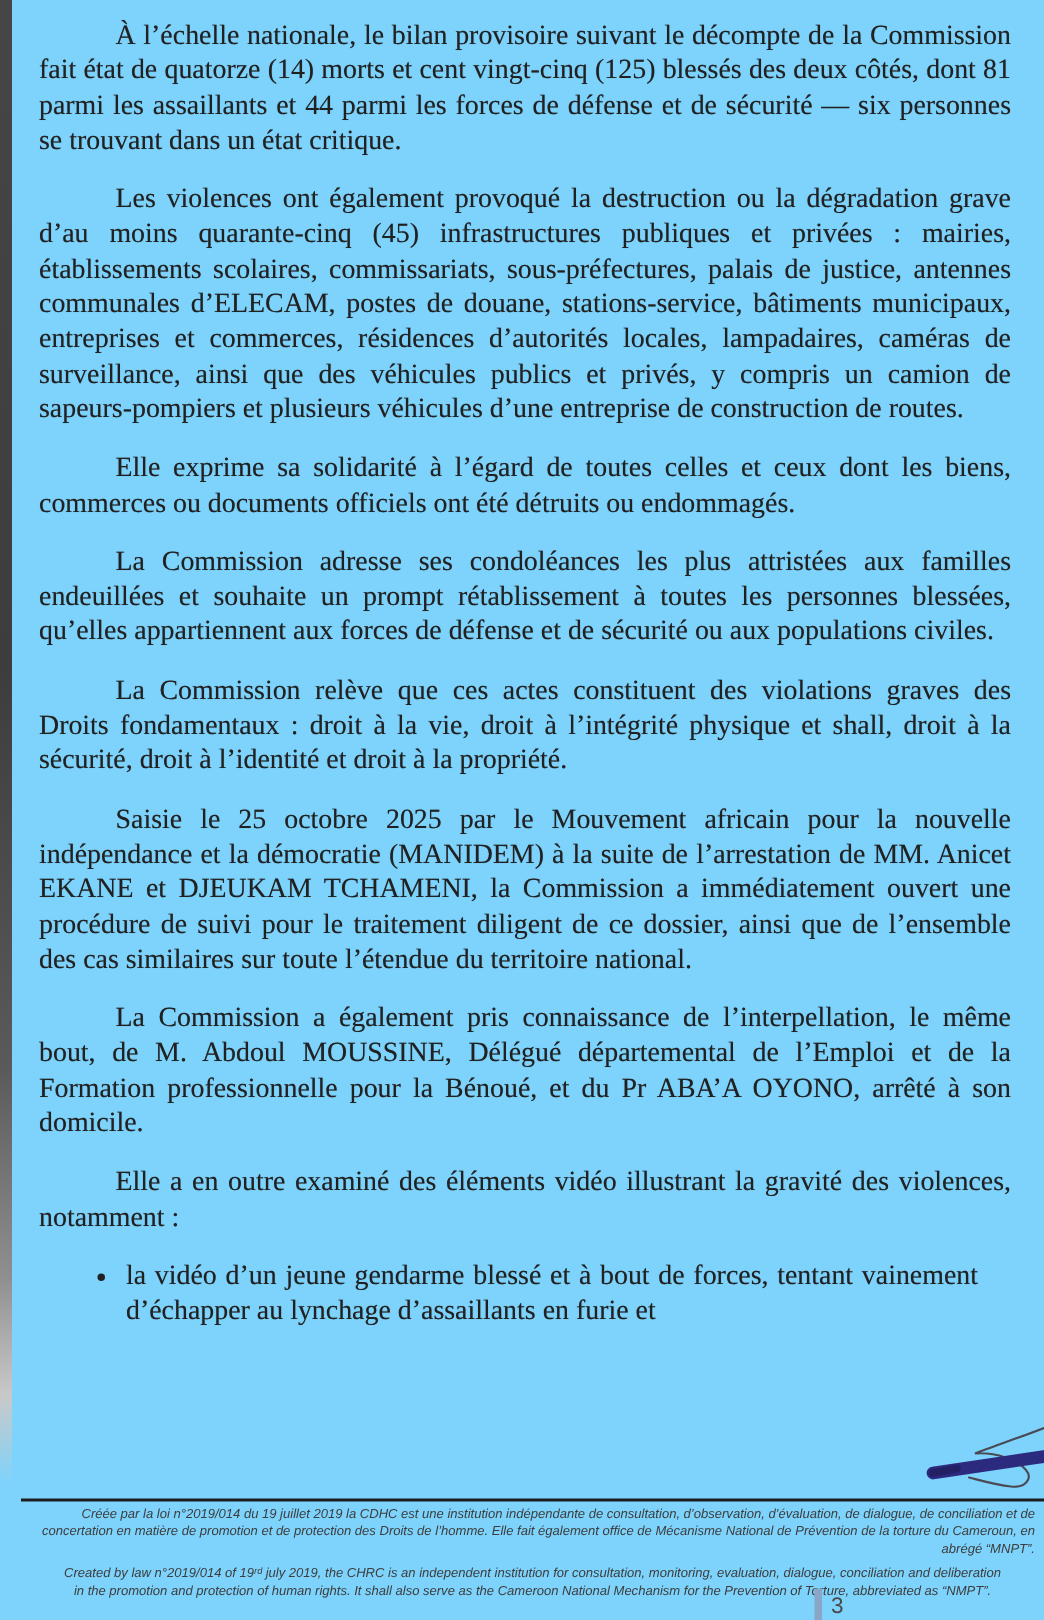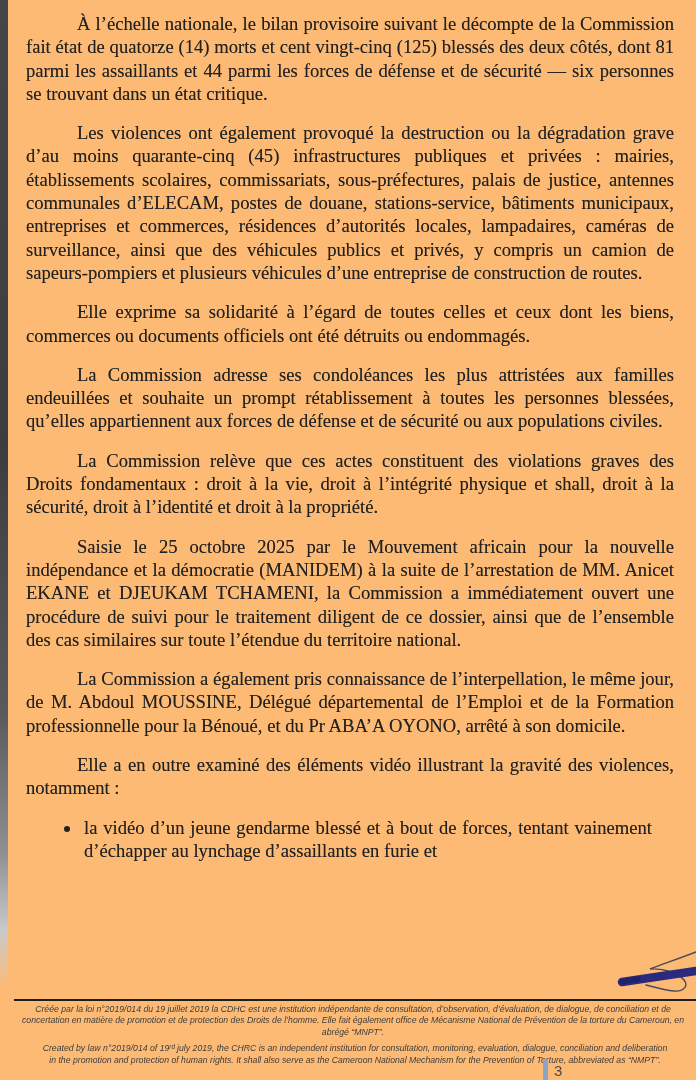--- a/index.html
+++ b/index.html
@@ -9,21 +9,21 @@
     height: 1080px;
     background: #fbfbfa;
     overflow: hidden;
     position: relative;
     font-family: "Liberation Serif", serif;
   }
   .page {
     position: relative;
     width: 696px;
     height: 1080px;
-    background: #fdba74;
+    background: #7dd3fc;
     overflow: hidden;
   }
   
   .scan-edge {
     position: absolute;
     left: 0; top: 0;
     width: 8px; height: 990px;
     background: linear-gradient(to bottom,
       #464646 0%, #3d3d3d 45%, #5a5a5a 72%,
       #8f8f8f 86%, #c9c9c9 94%, rgba(255,255,255,0) 100%);
@@ -61,21 +61,21 @@
     top: 999px;
     border-top: 2px solid #1d1d1d;
     padding-top: 3px;
     font-family: "Liberation Sans", sans-serif;
     font-style: italic;
     font-size: 8.7px;
     line-height: 11.4px;
     color: #3d3d3d;
     text-align: center;
   }
-  .footer .fr { margin: 0 6px 5px 2px; }
+  .footer .fr { margin: 0 6px 5px 2px; text-align: right; }
   .footer .en { margin: 0 26px 0 26px; }
   .page-number {
     position: absolute;
     left: 543px; top: 1059px;
     display: flex;
     align-items: flex-start;
   }
   .page-number .bar {
     width: 5px; height: 24px;
     background: #8aa5c6;
@@ -95,21 +95,21 @@
 
   <div class="scan-edge"></div>
 
   <div class="content">
     <p>À l’échelle nationale, le bilan provisoire suivant le décompte de la Commission fait état de quatorze (14) morts et cent vingt-cinq (125) blessés des deux côtés, dont 81 parmi les assaillants et 44 parmi les forces de défense et de sécurité — six personnes se trouvant dans un état critique.</p>
     <p>Les violences ont également provoqué la destruction ou la dégradation grave d’au moins quarante-cinq (45) infrastructures publiques et privées : mairies, établissements scolaires, commissariats, sous-préfectures, palais de justice, antennes communales d’ELECAM, postes de douane, stations-service, bâtiments municipaux, entreprises et commerces, résidences d’autorités locales, lampadaires, caméras de surveillance, ainsi que des véhicules publics et privés, y compris un camion de sapeurs-pompiers et plusieurs véhicules d’une entreprise de construction de routes.</p>
     <p>Elle exprime sa solidarité à l’égard de toutes celles et ceux dont les biens, commerces ou documents officiels ont été détruits ou endommagés.</p>
     <p>La Commission adresse ses condoléances les plus attristées aux familles endeuillées et souhaite un prompt rétablissement à toutes les personnes blessées, qu’elles appartiennent aux forces de défense et de sécurité ou aux populations civiles.</p>
     <p>La Commission relève que ces actes constituent des violations graves des Droits fondamentaux : droit à la vie, droit à l’intégrité physique et shall, droit à la sécurité, droit à l’identité et droit à la propriété.</p>
     <p>Saisie le 25 octobre 2025 par le Mouvement africain pour la nouvelle indépendance et la démocratie (MANIDEM) à la suite de l’arrestation de MM. Anicet EKANE et DJEUKAM TCHAMENI, la Commission a immédiatement ouvert une procédure de suivi pour le traitement diligent de ce dossier, ainsi que de l’ensemble des cas similaires sur toute l’étendue du territoire national.</p>
-    <p>La Commission a également pris connaissance de l’interpellation, le même jour, de M. Abdoul MOUSSINE, Délégué départemental de l’Emploi et de la Formation professionnelle pour la Bénoué, et du Pr ABA’A OYONO, arrêté à son domicile.</p>
+    <p>La Commission a également pris connaissance de l’interpellation, le même bout, de M. Abdoul MOUSSINE, Délégué départemental de l’Emploi et de la Formation professionnelle pour la Bénoué, et du Pr ABA’A OYONO, arrêté à son domicile.</p>
     <p>Elle a en outre examiné des éléments vidéo illustrant la gravité des violences, notamment :</p>
     <ul>
       <li>la vidéo d’un jeune gendarme blessé et à bout de forces, tentant vainement d’échapper au lynchage d’assaillants en furie et</li>
     </ul>
   </div>
 
   <svg class="pen-mark" viewBox="0 0 118 76" xmlns="http://www.w3.org/2000/svg">
 
     <path d="M 118 24 C 100 31, 82 37, 72 41 C 86 40, 100 45, 106 52 C 111 58, 105 64, 96 63 C 86 62, 76 59, 68 57" fill="none" stroke="#4a4a55" stroke-width="1.4" stroke-linecap="round"></path>
 

